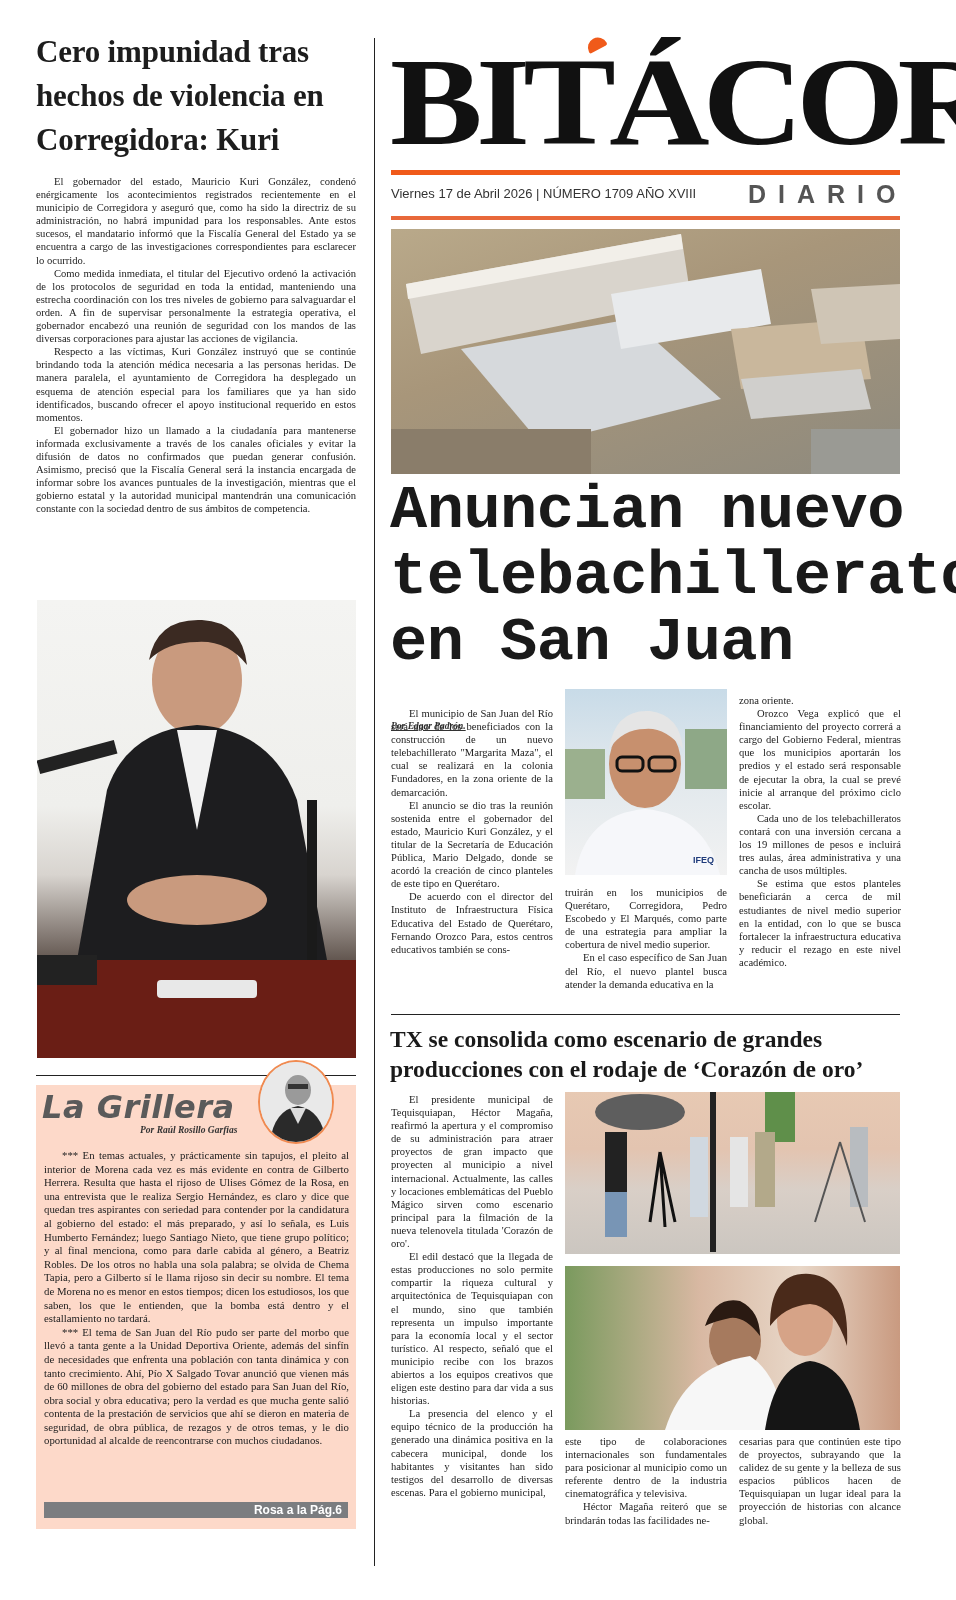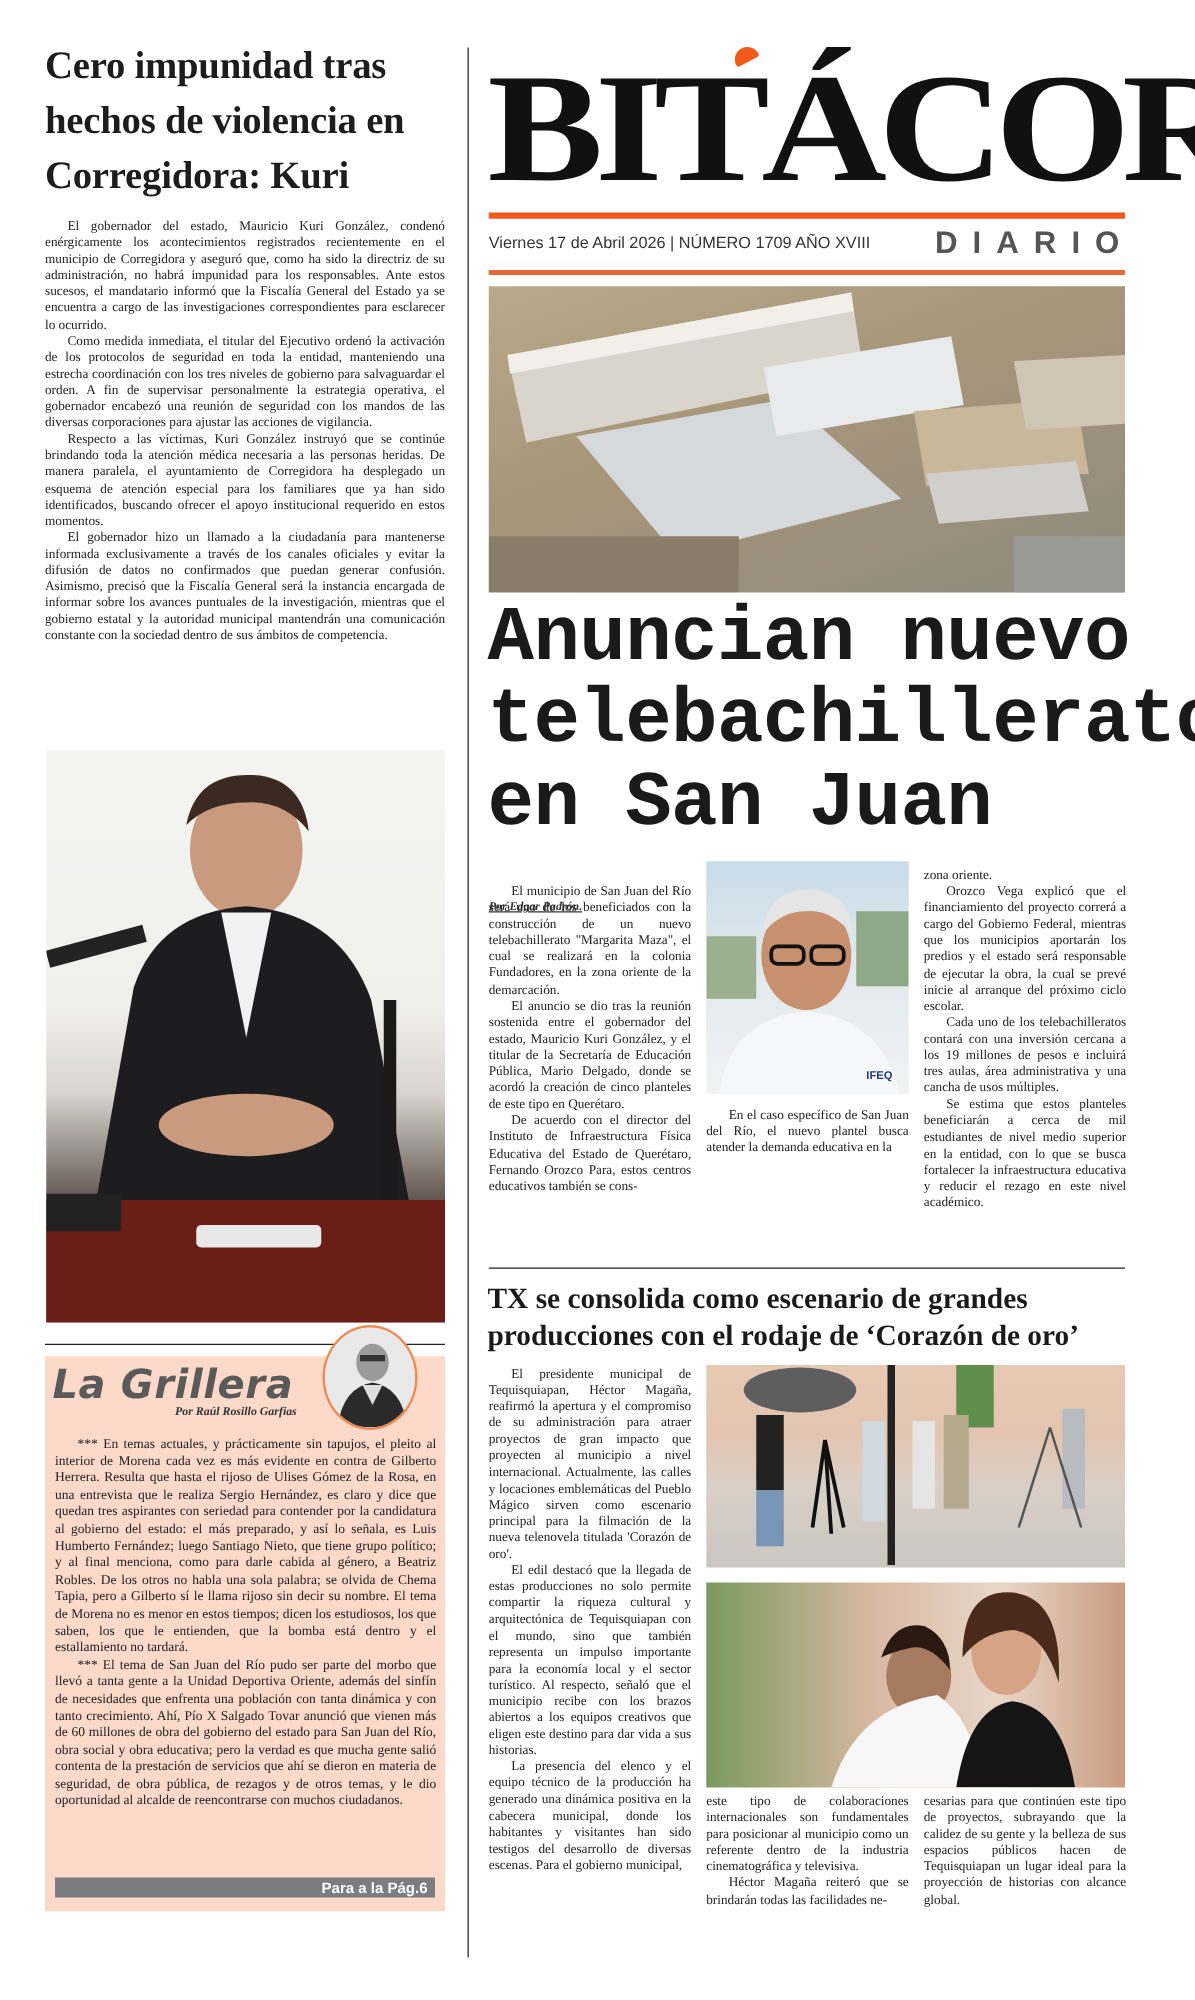--- a/index.html
+++ b/index.html
@@ -65,21 +65,21 @@
     <ellipse cx="38" cy="28" rx="13" ry="15" fill="#9a9a9a"></ellipse>
     <rect x="28" y="22" width="20" height="5" fill="#333"></rect>
     <path d="M10 80 Q14 48 38 44 Q62 48 66 80Z" fill="#2a2a2a"></path>
     <path d="M30 46 L38 62 L46 46Z" fill="#ddd"></path>
   </svg>
 </div>
 <div class="abs body-text" style="left:44px;top:1149px;width:305px;font-size:10.8px;line-height:13.6px;">
   <p>*** En temas actuales, y prácticamente sin tapujos, el pleito al interior de Morena cada vez es más evidente en contra de Gilberto Herrera. Resulta que hasta el rijoso de Ulises Gómez de la Rosa, en una entrevista que le realiza Sergio Hernández, es claro y dice que quedan tres aspirantes con seriedad para contender por la candidatura al gobierno del estado: el más preparado, y así lo señala, es Luis Humberto Fernández; luego Santiago Nieto, que tiene grupo político; y al final menciona, como para darle cabida al género, a Beatriz Robles. De los otros no habla una sola palabra; se olvida de Chema Tapia, pero a Gilberto sí le llama rijoso sin decir su nombre. El tema de Morena no es menor en estos tiempos; dicen los estudiosos, los que saben, los que le entienden, que la bomba está dentro y el estallamiento no tardará.</p>
   <p>*** El tema de San Juan del Río pudo ser parte del morbo que llevó a tanta gente a la Unidad Deportiva Oriente, además del sinfín de necesidades que enfrenta una población con tanta dinámica y con tanto crecimiento. Ahí, Pío X Salgado Tovar anunció que vienen más de 60 millones de obra del gobierno del estado para San Juan del Río, obra social y obra educativa; pero la verdad es que mucha gente salió contenta de la prestación de servicios que ahí se dieron en materia de seguridad, de obra pública, de rezagos y de otros temas, y le dio oportunidad al alcalde de reencontrarse con muchos ciudadanos.</p>
 </div>
-<div class="abs pase">Para a la Pág.6</div>
+<div class="abs pase">Rosa a la Pág.6</div>
 
 <div class="abs mast-title" style="width:458px;">BITÁCORA</div>
 <div class="abs mast-accent"></div>
 <div class="abs orange-rule" style="left:391px;top:170px;width:509px;"></div>
 <div class="abs dateline">Viernes 17 de Abril 2026 | NÚMERO 1709 AÑO XVIII</div>
 <div class="abs diario">DIARIO</div>
 <div class="abs orange-rule" style="left:391px;top:216px;width:509px;height:4px;background:#e8683a;"></div>
 
 <div class="abs photo" style="left:391px;top:229px;width:509px;height:245px;background:linear-gradient(160deg,#b9a98a 0%,#a8967a 40%,#8e8a7e 100%);">
   <svg width="509" height="245" viewBox="0 0 509 245">
@@ -111,20 +111,21 @@
     <ellipse cx="80" cy="75" rx="36" ry="44" fill="#c7906e"></ellipse>
     <path d="M44 60 Q50 20 85 22 Q115 26 118 60 Q100 38 80 40 Q58 40 44 60Z" fill="#e5e5e5"></path>
     <rect x="52" y="68" width="26" height="14" rx="5" fill="none" stroke="#111" stroke-width="3"></rect>
     <rect x="84" y="68" width="26" height="14" rx="5" fill="none" stroke="#111" stroke-width="3"></rect>
     <path d="M10 186 Q20 125 80 120 Q140 125 155 186Z" fill="#f6f7fa"></path>
   </svg>
   <span class="abs sans" style="left:128px;top:166px;font-size:9px;font-weight:bold;color:#1f3b7a;">IFEQ</span>
 </div>
 
 <div class="abs body-text" style="left:565px;top:886px;width:162px;">
+  <p style="text-indent:0">truirán en los municipios de Querétaro, Corregidora, Pedro Escobedo y El Marqués, como parte de una estrategia para ampliar la cobertura de nivel medio superior.</p>
   <p>En el caso específico de San Juan del Río, el nuevo plantel busca atender la demanda educativa en la</p>
 </div>
 
 <div class="abs body-text" style="left:739px;top:694px;width:162px;">
   <p style="text-indent:0">zona oriente.</p>
   <p>Orozco Vega explicó que el financiamiento del proyecto correrá a cargo del Gobierno Federal, mientras que los municipios aportarán los predios y el estado será responsable de ejecutar la obra, la cual se prevé inicie al arranque del próximo ciclo escolar.</p>
   <p>Cada uno de los telebachilleratos contará con una inversión cercana a los 19 millones de pesos e incluirá tres aulas, área administrativa y una cancha de usos múltiples.</p>
   <p>Se estima que estos planteles beneficiarán a cerca de mil estudiantes de nivel medio superior en la entidad, con lo que se busca fortalecer la infraestructura educativa y reducir el rezago en este nivel académico.</p>
 </div>
 

